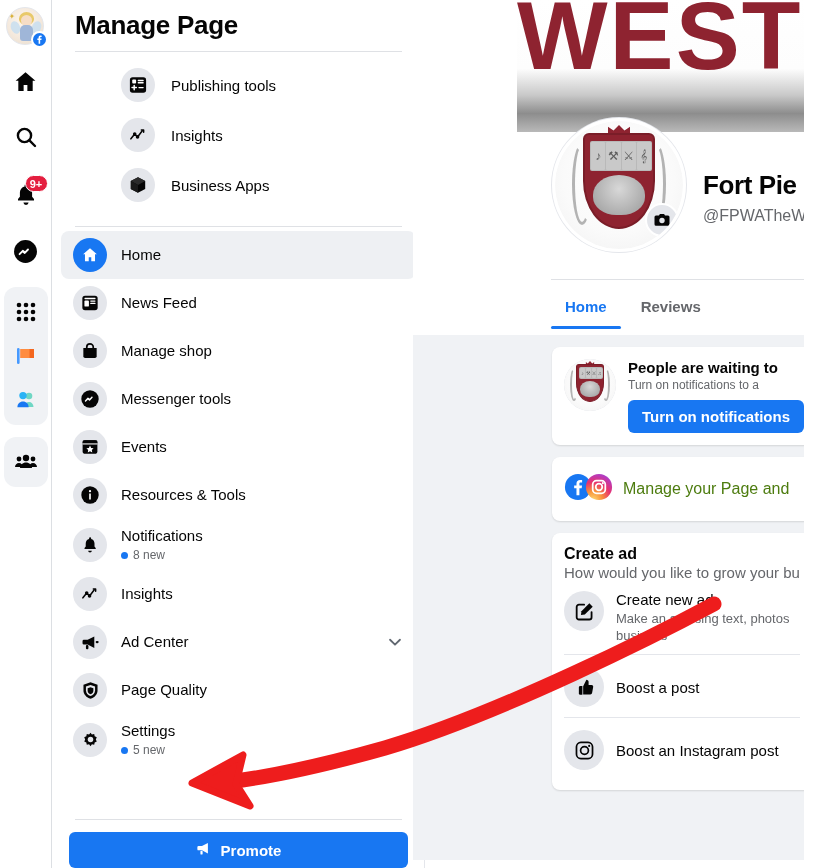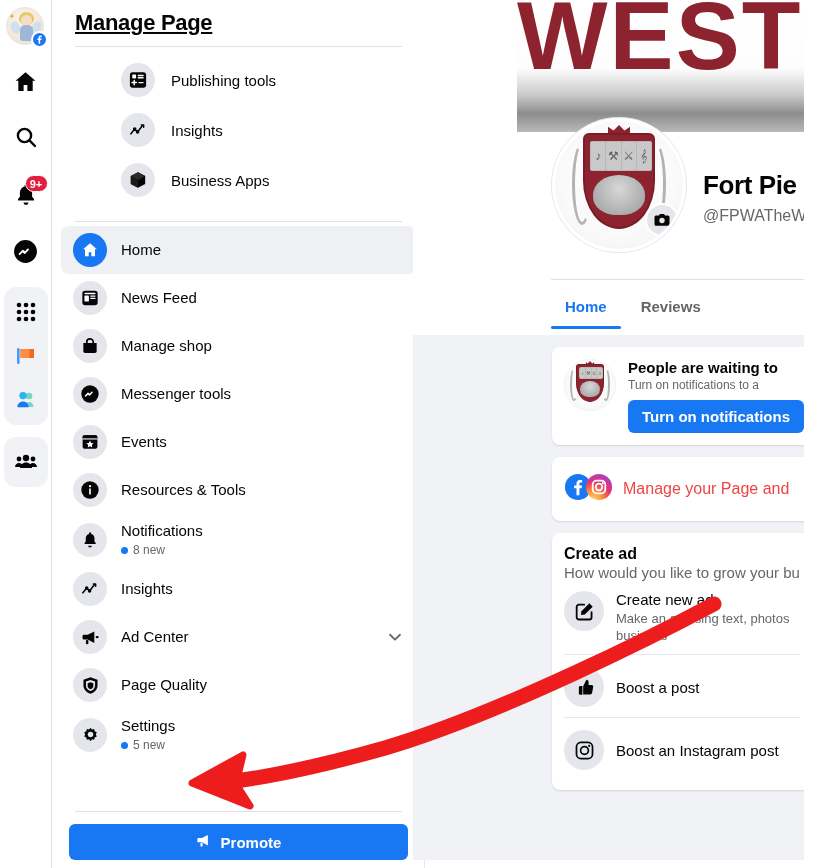--- a/index.html
+++ b/index.html
@@ -53,22 +53,22 @@
     padding: 0 4px; border: 1.5px solid #fff;
   }
 
   
   .panel {
     position: absolute; left: 53px; top: 0; width: 372px; height: 868px;
     background: #ffffff; border-right: 1px solid #e4e6eb;
     display: flex; flex-direction: column;
   }
   .panel-title {
-    font-size: 22px; font-weight: bold; color: #050505;
-    padding: 10px 22px 0 22px; letter-spacing: -0.3px; text-decoration: underline;
+    font-size: 26px; font-weight: bold; color: #050505;
+    padding: 10px 22px 0 22px; letter-spacing: -0.3px;
   }
   .hr { height: 1px; background: #dfe1e5; margin: 10px 22px 0 22px; }
   .quick-list { padding: 8px 0 6px 0; }
   .quick-row {
     display: flex; align-items: center; gap: 16px;
     padding: 8px 22px 8px 68px; cursor: pointer;
   }
   .circle {
     width: 34px; height: 34px; border-radius: 50%; background: #e4e6eb;
     display: flex; align-items: center; justify-content: center; flex: 0 0 34px;
@@ -84,21 +84,21 @@
   .nav-row.active { background: #eef0f3; }
   .nav-text { display: flex; flex-direction: column; justify-content: center; }
   .nav-label { font-size: 15px; color: #050505; line-height: 20px; }
   .nav-sub {
     font-size: 12px; color: #65676b; line-height: 16px;
     display: flex; align-items: center; gap: 5px; margin-top: 1px;
   }
   .dot-blue { width: 7px; height: 7px; border-radius: 50%; background: #1877f2; display: inline-block; }
   .chevron { margin-left: auto; color: #606770; display: flex; align-items: center; }
 
-  .panel-foot { margin-top: auto; padding: 0 0 8px 0; }
+  .panel-foot { margin-top: auto; padding: 0 0 0 0; }
   .foot-hr { height: 1px; background: #dfe1e5; margin: 0 22px 12px 22px; }
   .promote-btn {
     margin: 0 16px; height: 36px; border-radius: 6px; background: #1877f2;
     color: #fff; font-size: 15px; font-weight: bold;
     display: flex; align-items: center; justify-content: center; gap: 8px;
     cursor: pointer; border: none; width: calc(100% - 32px);
     font-family: "Liberation Sans", sans-serif;
   }
 
   
@@ -189,21 +189,21 @@
   .notif-title { font-size: 15px; font-weight: bold; color: #050505; white-space: nowrap; }
   .notif-sub { font-size: 12px; color: #65676b; margin-top: 2px; white-space: nowrap; }
   .btn-blue {
     margin-top: 8px; background: #1877f2; color: #fff; font-size: 15px; font-weight: bold;
     border: none; border-radius: 6px; padding: 8px 14px; cursor: pointer;
     font-family: "Liberation Sans", sans-serif; white-space: nowrap;
   }
   .manage-row { display: flex; align-items: center; gap: 10px; padding: 4px 0; }
   .icon-pair { display: flex; align-items: center; }
   .icon-pair .ig { margin-left: -7px; }
-  .manage-text { font-size: 16px; color: #ef4444; white-space: nowrap; }
+  .manage-text { font-size: 16px; color: #4d7c0f; white-space: nowrap; }
 
   .create-title { font-size: 16px; font-weight: bold; color: #050505; }
   .create-sub { font-size: 15px; color: #65676b; margin-top: 1px; white-space: nowrap; }
   .ad-item { display: flex; gap: 12px; align-items: flex-start; padding: 10px 0 8px 0; cursor: pointer; }
   .ad-item.center { align-items: center; }
   .ad-circle {
     width: 40px; height: 40px; border-radius: 50%; background: #e4e6eb; flex: 0 0 40px;
     display: flex; align-items: center; justify-content: center;
   }
   .ad-name { font-size: 15px; color: #050505; white-space: nowrap; }

